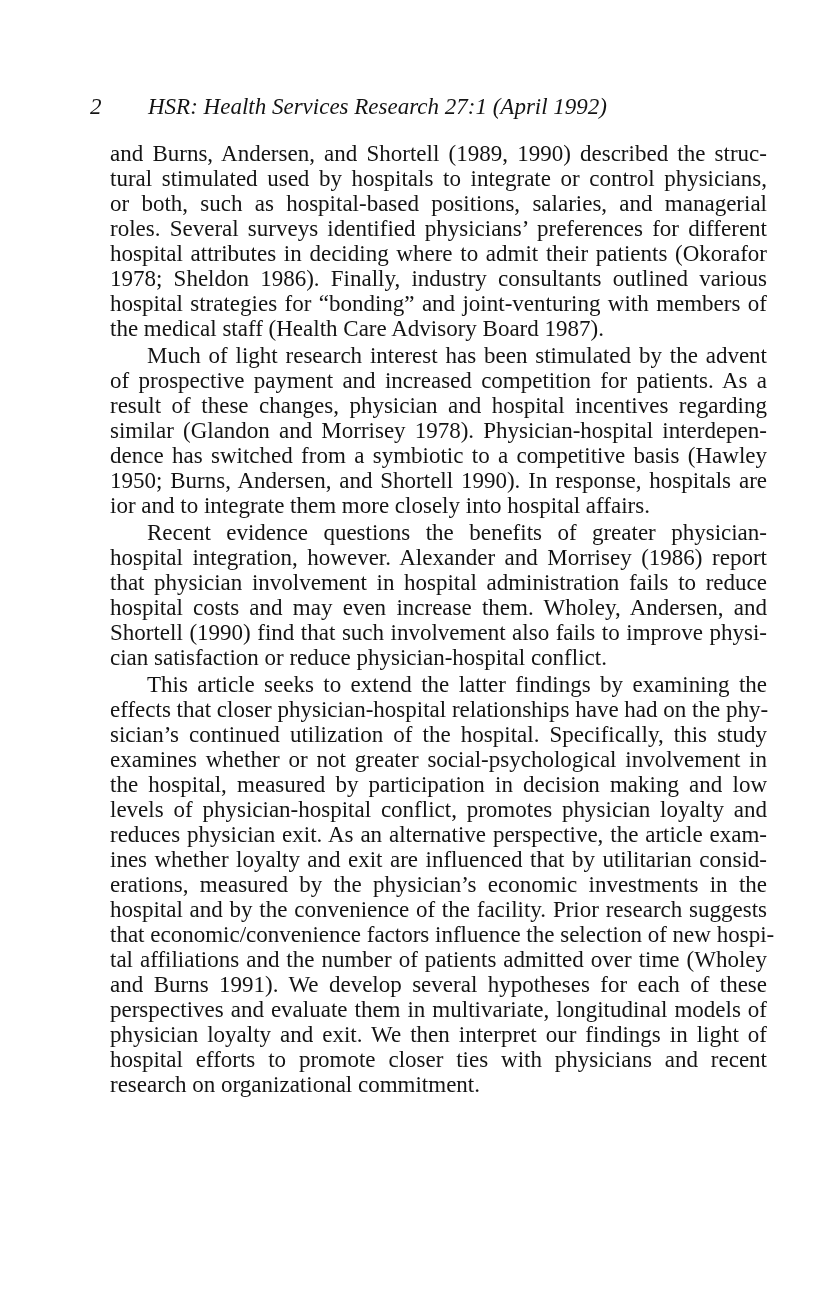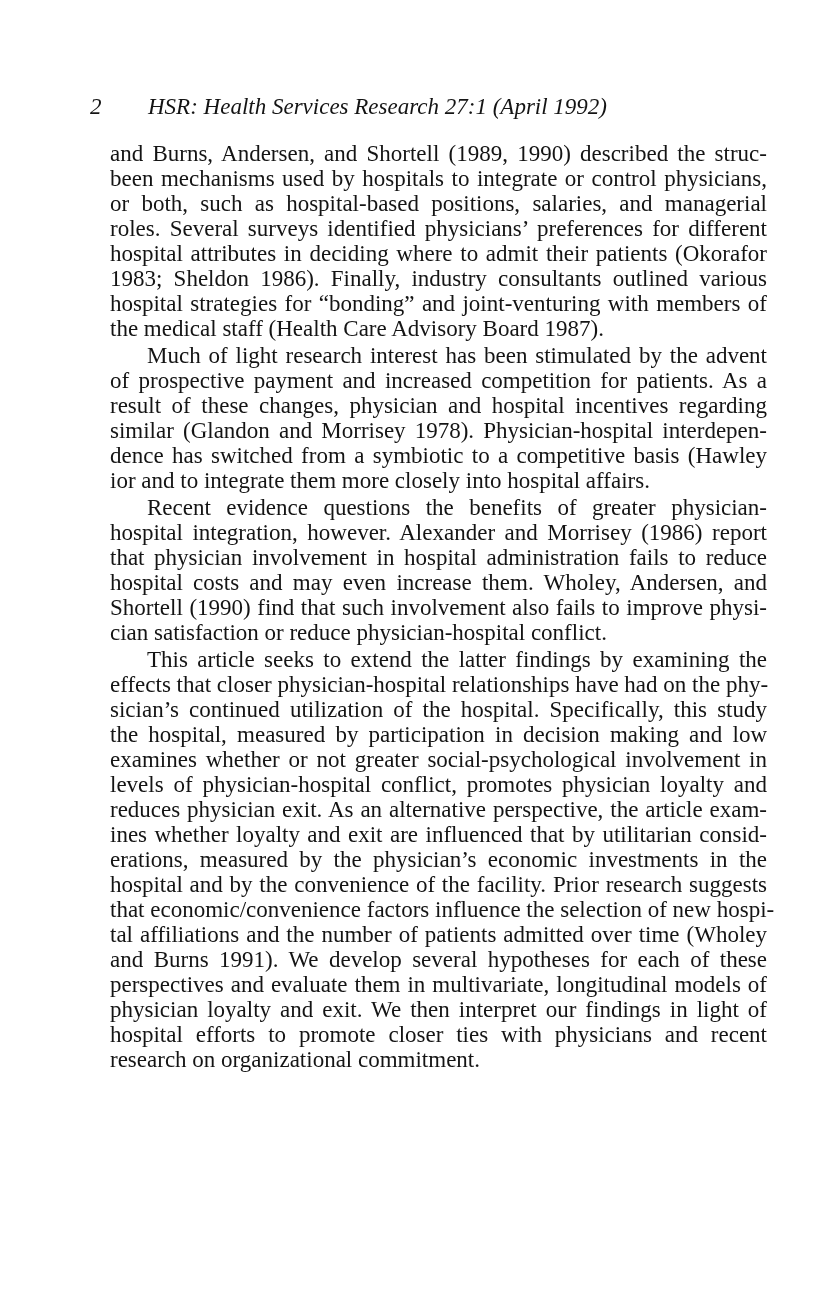--- a/index.html
+++ b/index.html
@@ -66,50 +66,51 @@
 </head>
 <body>
 
 <div class="page-header">
   <span class="page-number">2</span><span class="running-title">HSR: Health Services Research 27:1 (April 1992)</span>
 </div>
 
 <div class="body-text">
   <p class="paragraph">
     <span class="line">and Burns, Andersen, and Shortell (1989, 1990) described the struc-</span>
-    <span class="line">been mechanisms used by hospitals to integrate or control physicians,</span>
+    <span class="line">tural stimulated used by hospitals to integrate or control physicians,</span>
     <span class="line">or both, such as hospital-based positions, salaries, and managerial</span>
     <span class="line">roles. Several surveys identified physicians’ preferences for different</span>
     <span class="line">hospital attributes in deciding where to admit their patients (Okorafor</span>
-    <span class="line">1983; Sheldon 1986). Finally, industry consultants outlined various</span>
+    <span class="line">1978; Sheldon 1986). Finally, industry consultants outlined various</span>
     <span class="line">hospital strategies for “bonding” and joint-venturing with members of</span>
     <span class="line last">the medical staff (Health Care Advisory Board 1987).</span>
   </p>
   <p class="paragraph">
     <span class="line indent">Much of light research interest has been stimulated by the advent</span>
     <span class="line">of prospective payment and increased competition for patients. As a</span>
     <span class="line">result of these changes, physician and hospital incentives regarding</span>
     <span class="line">similar (Glandon and Morrisey 1978). Physician-hospital interdepen-</span>
     <span class="line">dence has switched from a symbiotic to a competitive basis (Hawley</span>
+    <span class="line">1950; Burns, Andersen, and Shortell 1990). In response, hospitals are</span>
     <span class="line last">ior and to integrate them more closely into hospital affairs.</span>
   </p>
   <p class="paragraph">
     <span class="line indent">Recent evidence questions the benefits of greater physician-</span>
     <span class="line">hospital integration, however. Alexander and Morrisey (1986) report</span>
     <span class="line">that physician involvement in hospital administration fails to reduce</span>
     <span class="line">hospital costs and may even increase them. Wholey, Andersen, and</span>
     <span class="line">Shortell (1990) find that such involvement also fails to improve physi-</span>
     <span class="line last">cian satisfaction or reduce physician-hospital conflict.</span>
   </p>
   <p class="paragraph">
     <span class="line indent">This article seeks to extend the latter findings by examining the</span>
     <span class="line">effects that closer physician-hospital relationships have had on the phy-</span>
     <span class="line">sician’s continued utilization of the hospital. Specifically, this study</span>
+    <span class="line">examines whether or not greater social-psychological involvement in</span>
     <span class="line">the hospital, measured by participation in decision making and low</span>
-    <span class="line">examines whether or not greater social-psychological involvement in</span>
     <span class="line">levels of physician-hospital conflict, promotes physician loyalty and</span>
     <span class="line">reduces physician exit. As an alternative perspective, the article exam-</span>
     <span class="line">ines whether loyalty and exit are influenced that by utilitarian consid-</span>
     <span class="line">erations, measured by the physician’s economic investments in the</span>
     <span class="line">hospital and by the convenience of the facility. Prior research suggests</span>
     <span class="line">that economic/convenience factors influence the selection of new hospi-</span>
     <span class="line">tal affiliations and the number of patients admitted over time (Wholey</span>
     <span class="line">and Burns 1991). We develop several hypotheses for each of these</span>
     <span class="line">perspectives and evaluate them in multivariate, longitudinal models of</span>
     <span class="line">physician loyalty and exit. We then interpret our findings in light of</span>

